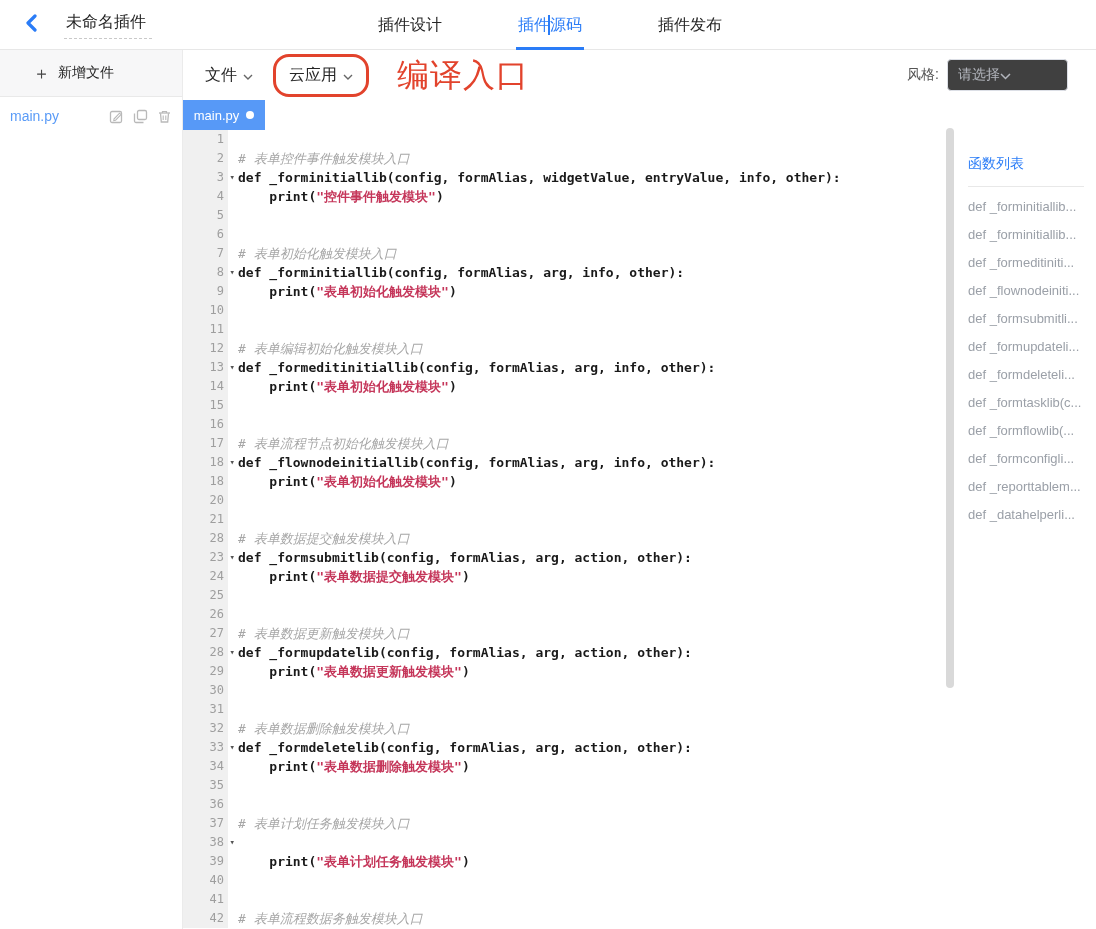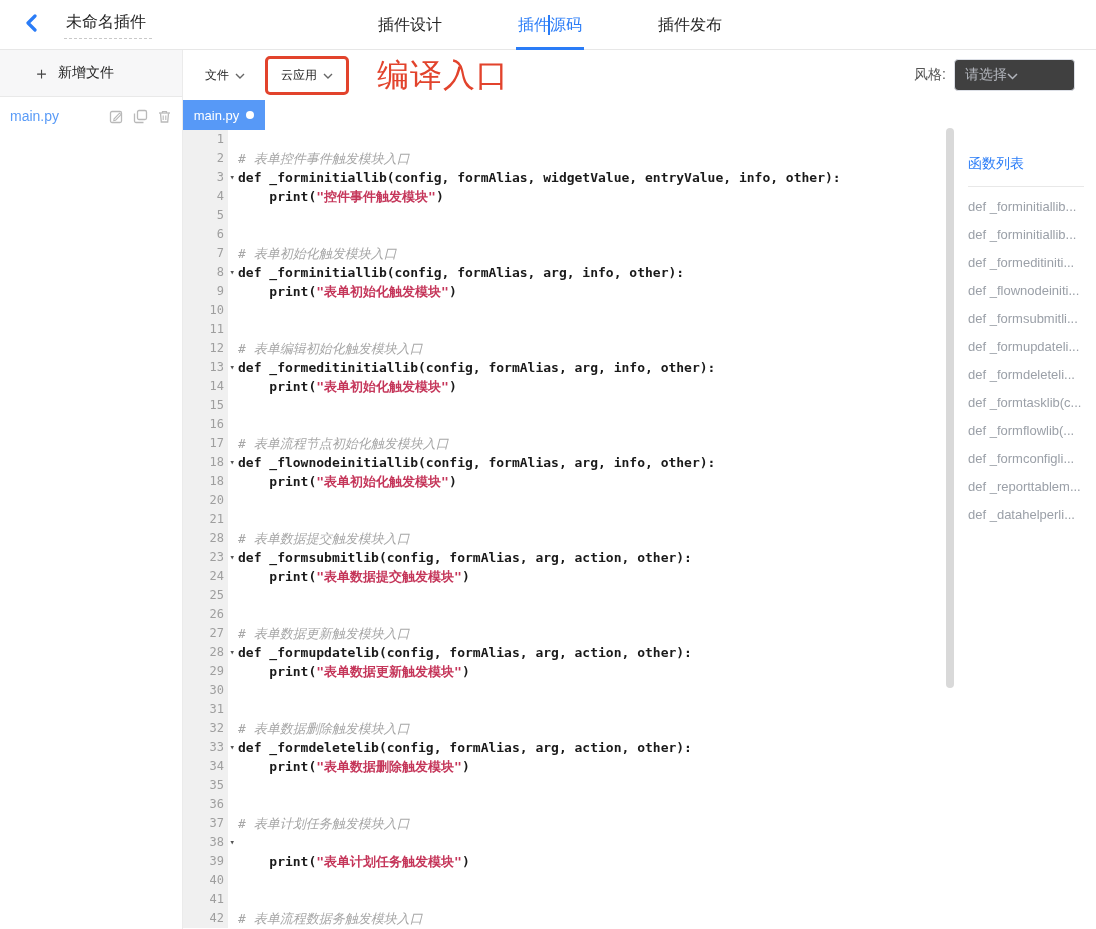--- a/index.html
+++ b/index.html
@@ -30,27 +30,27 @@
               cursor:pointer; }
   .add-file .plus { font-size:17px; color:#444; margin-right:8px; font-weight:400; }
   .file-row { height:38px; display:flex; align-items:center; padding:0 10px 0 10px; }
   .file-name { font-size:14px; color:#5a9bf7; flex:0 0 auto; cursor:pointer; }
   .file-actions { margin-left:auto; display:flex; gap:9px; }
   .file-actions svg { display:block; cursor:pointer; }
 
   
   .toolbar { position:absolute; top:50px; left:183px; right:0; height:50px; background:#fff;
              display:flex; align-items:center; }
-  .dd-trigger { display:flex; align-items:center; gap:6px; font-size:12px; color:#262626; cursor:pointer; }
+  .dd-trigger { display:flex; align-items:center; gap:6px; font-size:16px; color:#262626; cursor:pointer; }
   .file-menu { margin-left:22px; }
-  .red-box { margin-left:20px; border:3px solid #e2432c; border-radius:5px; padding:8px 13px;
+  .red-box { margin-left:20px; border:3px solid #e2432c; border-radius:16px; padding:8px 13px;
              display:flex; align-items:center; }
   .annotation { margin-left:28px; font-size:32px; line-height:32px; font-weight:400; color:#e2432c;
                 letter-spacing:1px; white-space:nowrap; }
-  .style-group { margin-left:auto; margin-right:21px; display:flex; align-items:center; gap:8px; }
+  .style-group { margin-left:auto; margin-right:28px; display:flex; align-items:center; gap:8px; }
   .style-label { font-size:14px; color:#555; }
   .style-select { width:121px; height:32px; border:1px solid #dcdfe6; border-radius:4px;
                   display:flex; align-items:center; padding:0 10px; cursor:pointer; background:#404040; }
   .style-select .ph { font-size:14px; color:#b2b5bc; }
   .style-select svg { margin-left:auto; }
 
   
   .editor { position:absolute; top:100px; left:183px; width:761px; bottom:0; background:#fff; }
   .tabbar { height:30px; display:flex; }
   .ed-tab { width:82px; height:30px; background:#5799f7; color:#fff; font-size:13px;

